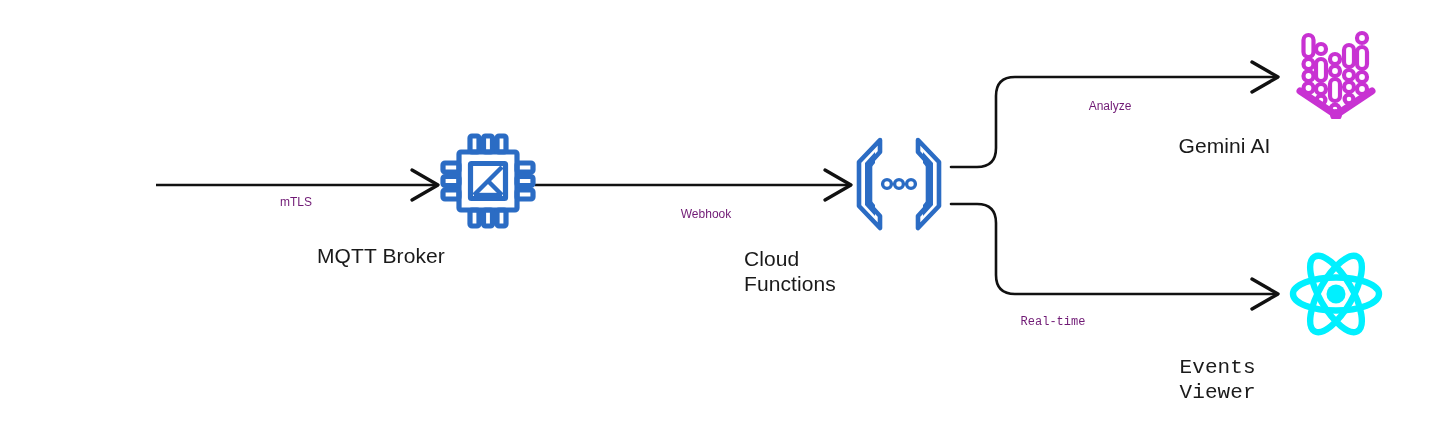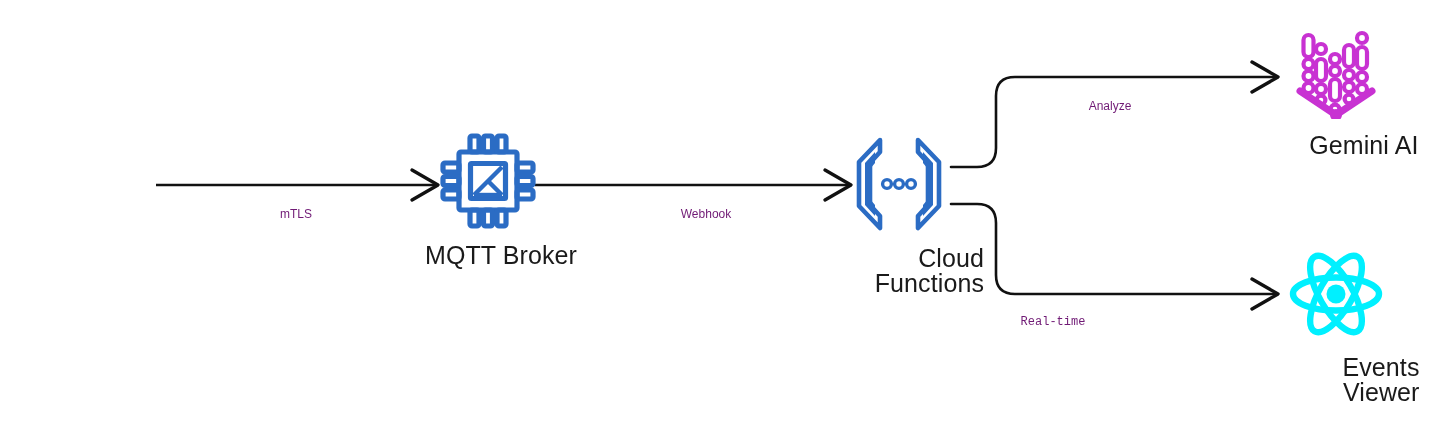--- a/index.html
+++ b/index.html
@@ -30,24 +30,24 @@
     display: flex;
     flex-direction: column;
     align-items: center;
   }
   .node-icon {
     display: block;
   }
   .node-label {
     margin-top: 14px;
     font-family: "Liberation Sans", sans-serif;
-    font-size: 25px;
+    font-size: 21px;
     line-height: 25px;
     color: #1a1a1a;
-    text-align: right;
+    text-align: left;
     white-space: pre-line;
     letter-spacing: 0.1px;
   }
   .camera-box {
     width: 99px;
     height: 99px;
     background: linear-gradient(135deg, #f0f0f0 0%, #f7f7f7 45%, #fbfbfb 100%);
   }
   .edge-label {
     position: absolute;
@@ -83,21 +83,21 @@
       <path d="M 951 167 L 977 167 Q 996 167 996 148 L 996 96 Q 996 77 1015 77 L 1275 77" fill="none" stroke="#111111" stroke-width="2.6" stroke-linecap="round"></path>
       <path d="M 1252 62 L 1278 77 L 1252 92" fill="none" stroke="#111111" stroke-width="3.4" stroke-linecap="round" stroke-linejoin="round"></path>
     </g>
 
     <g>
       <path d="M 951 204 L 977 204 Q 996 204 996 223 L 996 275 Q 996 294 1015 294 L 1275 294" fill="none" stroke="#111111" stroke-width="2.6" stroke-linecap="round"></path>
       <path d="M 1252 279 L 1278 294 L 1252 309" fill="none" stroke="#111111" stroke-width="3.4" stroke-linecap="round" stroke-linejoin="round"></path>
     </g>
   </svg>
 
-  <div class="edge-label" style="left:296px; top:185px;">mTLS</div>
+  <div class="edge-label" style="left:296px; top:173px;">mTLS</div>
   <div class="edge-label" style="left:706px; top:185px;text-align:center;">Webhook</div>
   <div class="edge-label" style="left:1110px; top:77px;">Analyze</div>
   <div class="edge-label" style="left:1053px; top:293px;font-family:Liberation Mono, monospace;">Real-time</div>
 
 
   <div class="node" style="left:849px; top:136px; width:100px;">
     <svg class="node-icon" width="100" height="96" viewBox="0 0 100 96" xmlns="http://www.w3.org/2000/svg">
 
       <g>
         <path d="M 31 4 L 10 26 L 10 70 L 31 92 L 31 80 L 21 69 L 21 27 L 31 16 Z" fill="#ffffff" stroke="#2b6cc4" stroke-width="4.6" stroke-linejoin="round"></path>
@@ -189,17 +189,17 @@
 
   <div class="node" style="left:1289px; top:247px; width:94px;">
     <svg class="node-icon" width="94" height="94" viewBox="0 0 94 94" xmlns="http://www.w3.org/2000/svg">
       <g fill="none" stroke="#00f0ff" stroke-width="6.4">
         <ellipse cx="47" cy="47" rx="43" ry="16.5"></ellipse>
         <ellipse cx="47" cy="47" rx="43" ry="16.5" transform="rotate(60 47 47)"></ellipse>
         <ellipse cx="47" cy="47" rx="43" ry="16.5" transform="rotate(120 47 47)"></ellipse>
       </g>
       <circle cx="47" cy="47" r="9.5" fill="#00f0ff"></circle>
     </svg>
-    <div class="node-label" style="width:240px; margin-left:-73px;">Events
+    <div class="node-label" style="width:240px; margin-left:-73px;font-family:Liberation Mono, monospace;">Events
 Viewer</div>
   </div>
 
 </div>
 
 </body></html>

